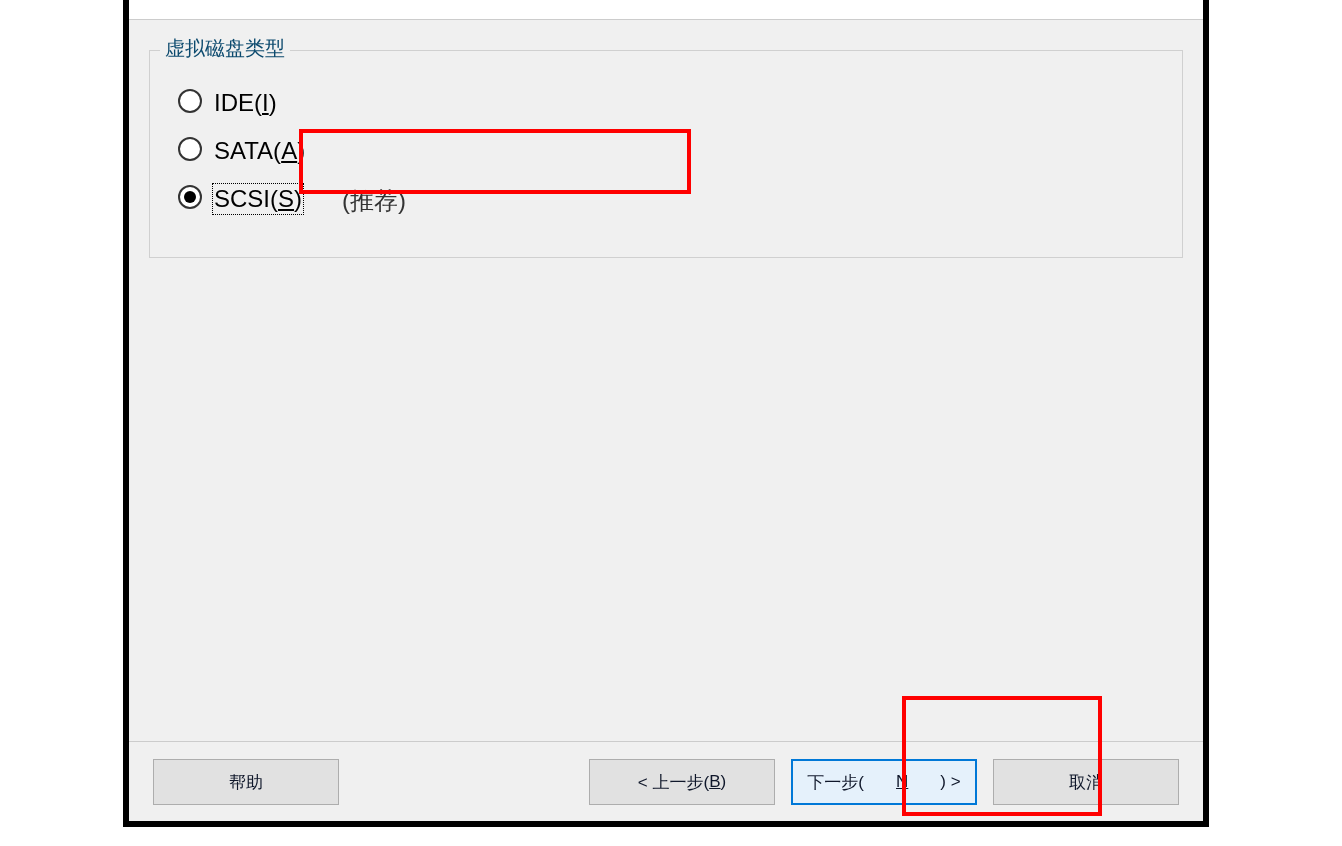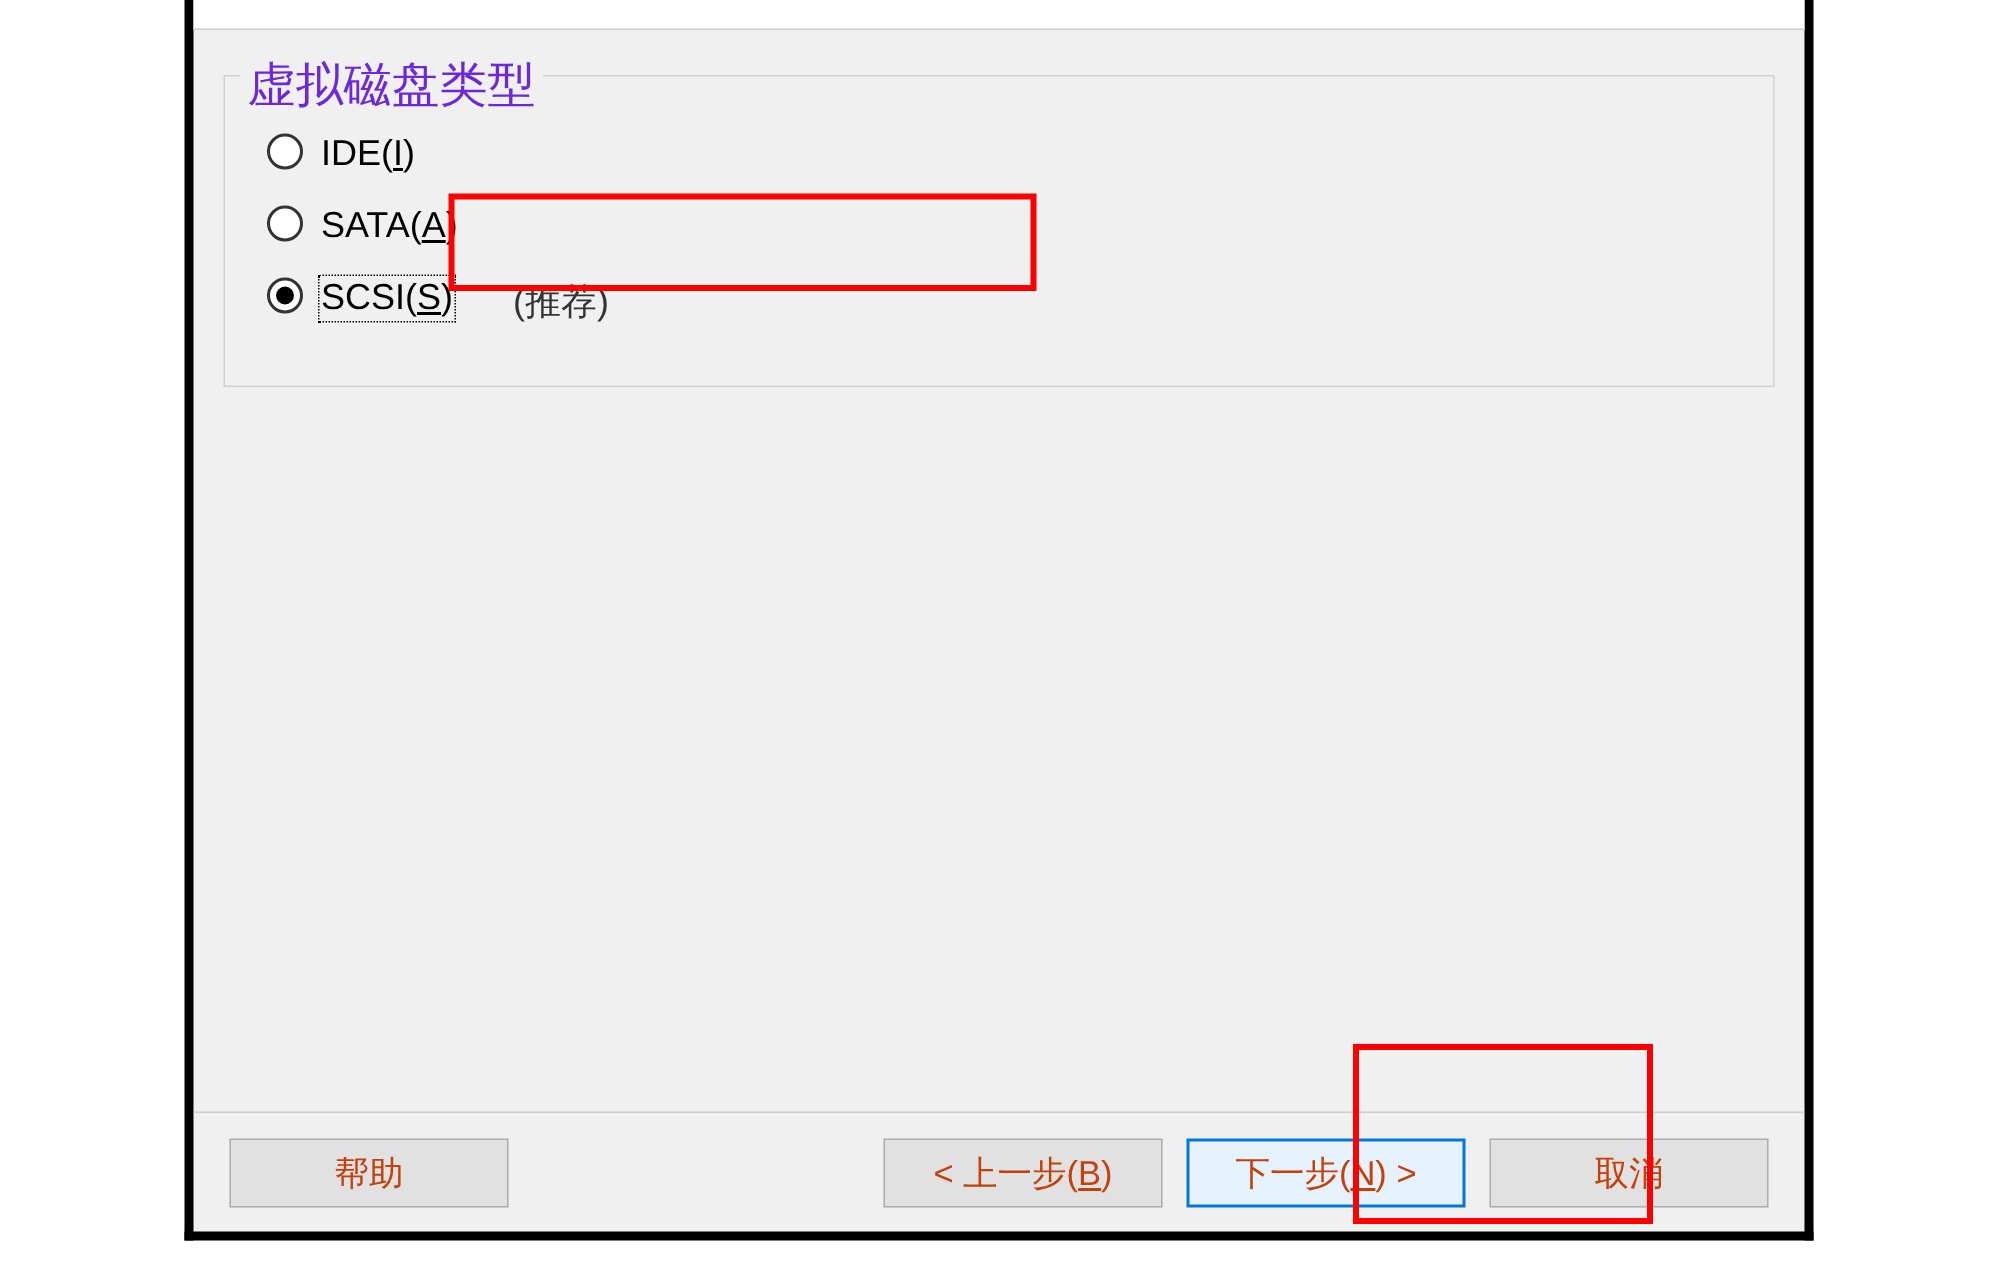--- a/index.html
+++ b/index.html
@@ -40,22 +40,22 @@
       border: 1px solid #d0d0d0;
       padding: 28px 22px 30px 22px;
       margin-top: 10px;
     }
     .groupbox-title {
       position: absolute;
       top: -16px;
       left: 10px;
       background: #f0f0f0;
       padding: 0 5px;
-      font-size: 32px;
-      color: #6d28d9;
+      font-size: 20px;
+      color: #0c4a6e;
     }
     .radio-row {
       display: flex;
       align-items: flex-start;
       padding: 10px 6px;
       font-size: 24px;
       color: #000;
       position: relative;
     }
     .highlight-box {
@@ -116,31 +116,32 @@
       display: flex;
       align-items: center;
       height: 80px;
       padding: 0 24px;
     }
     .btn {
       height: 46px;
       min-width: 186px;
       background: #e1e1e1;
       border: 1px solid #adadad;
-      font-size: 23px;
-      color: #c2410c;
+      font-size: 17px;
+      color: #0f172a;
       display: inline-flex;
       align-items: center;
       justify-content: center;
       cursor: pointer;
       font-family: inherit;
     }
     .btn-default {
       border: 2px solid #0078d7;
       background: #e5f1fb;
+      gap: 32px;
     }
     .spacer {
       flex: 1;
     }
     .btn-gap {
       width: 16px;
     }
   </style>
 </head>
 <body>

